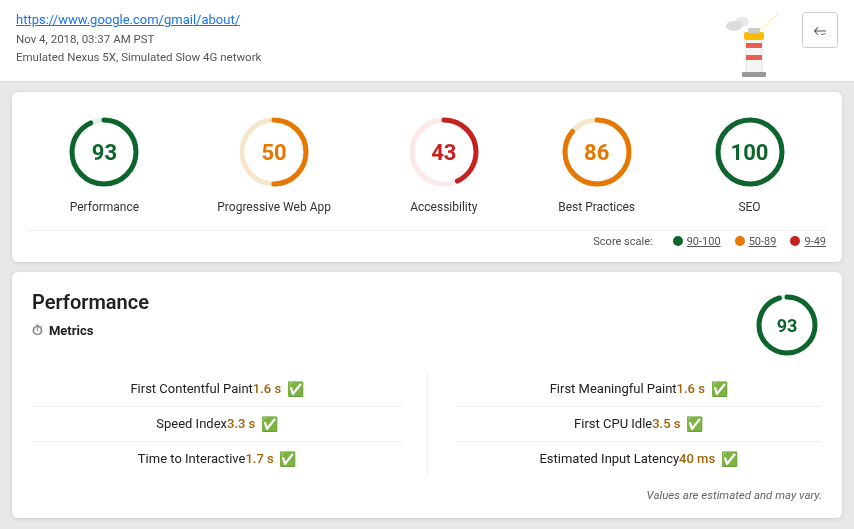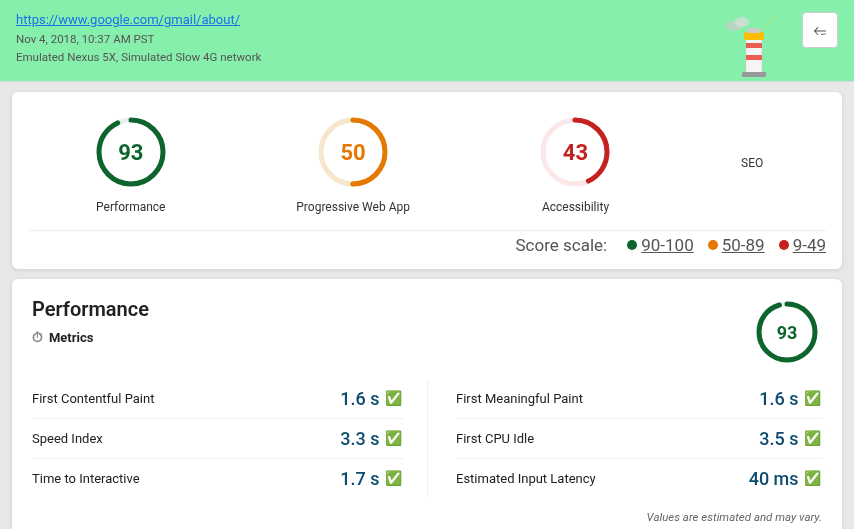--- a/index.html
+++ b/index.html
@@ -7,21 +7,21 @@
       font-family: -apple-system, BlinkMacSystemFont, 'Segoe UI', Roboto, sans-serif;
       background: #e8e8e8;
       width: 854px;
       min-height: 529px;
       font-size: 13px;
       color: #333;
     }
 
     
     .header {
-      background: #86efac;
+      background: #ffffff;
       padding: 12px 16px 14px;
       position: relative;
       border-bottom: 1px solid #ddd;
     }
     .header-url {
       color: #1a73e8;
       font-size: 13px;
       text-decoration: underline;
       cursor: pointer;
     }
@@ -100,21 +100,21 @@
       font-size: 22px;
       font-weight: 700;
     }
 
     
     .score-scale {
       display: flex;
       justify-content: flex-end;
       align-items: center;
       gap: 14px;
-      font-size: 17px;
+      font-size: 11px;
       color: #555;
       padding-top: 4px;
       border-top: 1px solid #eee;
     }
     .scale-item {
       display: flex;
       align-items: center;
       gap: 4px;
       text-decoration: underline;
     }
@@ -161,40 +161,40 @@
     }
 
     
     .metrics-grid {
       display: grid;
       grid-template-columns: 1fr 1fr;
       gap: 0;
     }
     .metric-row {
       display: flex;
-      justify-content: space-between;
+      justify-content: center;
       align-items: center;
       padding: 9px 0;
       border-bottom: 1px solid #f0f0f0;
     }
     .metric-row:last-child {
       border-bottom: none;
     }
     .metric-name {
       color: #202124;
       font-size: 13px;
     }
     .metric-value-area {
       display: flex;
       align-items: center;
       gap: 6px;
     }
     .metric-value {
-      color: #0c4a6e;
-      font-size: 18px;
+      color: #a16207;
+      font-size: 13px;
       font-weight: 500;
     }
     .check-icon {
       color: #0d652d;
       font-size: 14px;
     }
 
     .metrics-col {
       padding-right: 24px;
     }
@@ -216,21 +216,21 @@
     .green { color: #0d652d; }
     .orange { color: #e67700; }
     .red { color: #c5221f; }
   </style>
 </head>
 <body>
 
 <div class="header">
   <a class="header-url">https://www.google.com/gmail/about/</a>
   <div class="header-meta">
-    <span>Nov 4, 2018, 10:37 AM PST</span><br>
+    <span>Nov 4, 2018, 03:37 AM PST</span><br>
     <span>Emulated Nexus 5X, Simulated Slow 4G network</span>
   </div>
   
   <div class="lighthouse-icon">
     <svg width="60" height="80" viewBox="0 0 60 80" xmlns="http://www.w3.org/2000/svg">
 
       <ellipse cx="10" cy="18" rx="8" ry="5" fill="#ccc" opacity="0.7"></ellipse>
       <ellipse cx="18" cy="14" rx="7" ry="5" fill="#ddd" opacity="0.7"></ellipse>
 
       <rect x="22" y="30" width="16" height="35" fill="#f5f5f5" stroke="#ccc" stroke-width="0.5"></rect>
@@ -278,20 +278,37 @@
       <div class="gauge">
         <svg width="80" height="80" viewBox="0 0 80 80">
           <circle cx="40" cy="40" r="32" fill="none" stroke="#fce8e8" stroke-width="5"></circle>
           <circle cx="40" cy="40" r="32" fill="none" stroke="#c5221f" stroke-width="5" stroke-dasharray="86.5 114.6" stroke-linecap="round"></circle>
         </svg>
         <div class="gauge-number red">43</div>
       </div>
       <div class="score-label">Accessibility</div>
     </div>
       <div class="score-item">
+      <div class="gauge">
+        <svg width="80" height="80" viewBox="0 0 80 80">
+          <circle cx="40" cy="40" r="32" fill="none" stroke="#f5e6cc" stroke-width="5"></circle>
+          <circle cx="40" cy="40" r="32" fill="none" stroke="#e67700" stroke-width="5" stroke-dasharray="172.9 28.1" stroke-linecap="round"></circle>
+        </svg>
+        <div class="gauge-number orange">86</div>
+      </div>
+      <div class="score-label">Best Practices</div>
+    </div>
+      <div class="score-item">
+      <div class="gauge">
+        <svg width="80" height="80" viewBox="0 0 80 80">
+          <circle cx="40" cy="40" r="32" fill="none" stroke="#e5f3ec" stroke-width="5"></circle>
+          <circle cx="40" cy="40" r="32" fill="none" stroke="#0d652d" stroke-width="5" stroke-dasharray="201.1 0.0" stroke-linecap="round"></circle>
+        </svg>
+        <div class="gauge-number green">100</div>
+      </div>
       <div class="score-label">SEO</div>
     </div>
     </div>
   <div class="score-scale">
     <span class="score-scale-label">Score scale:</span>
     <div class="scale-item">
       <span class="scale-dot" style="background:#0d652d;"></span>
       <span>90-100</span>
     </div>
     <div class="scale-item">

